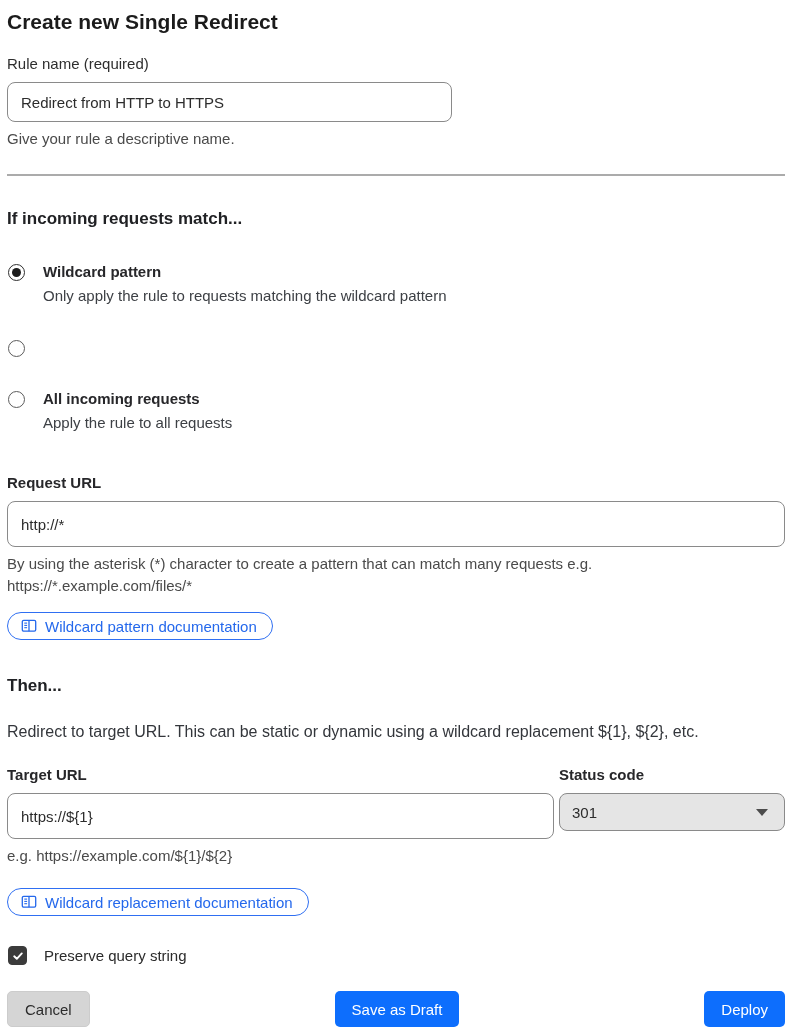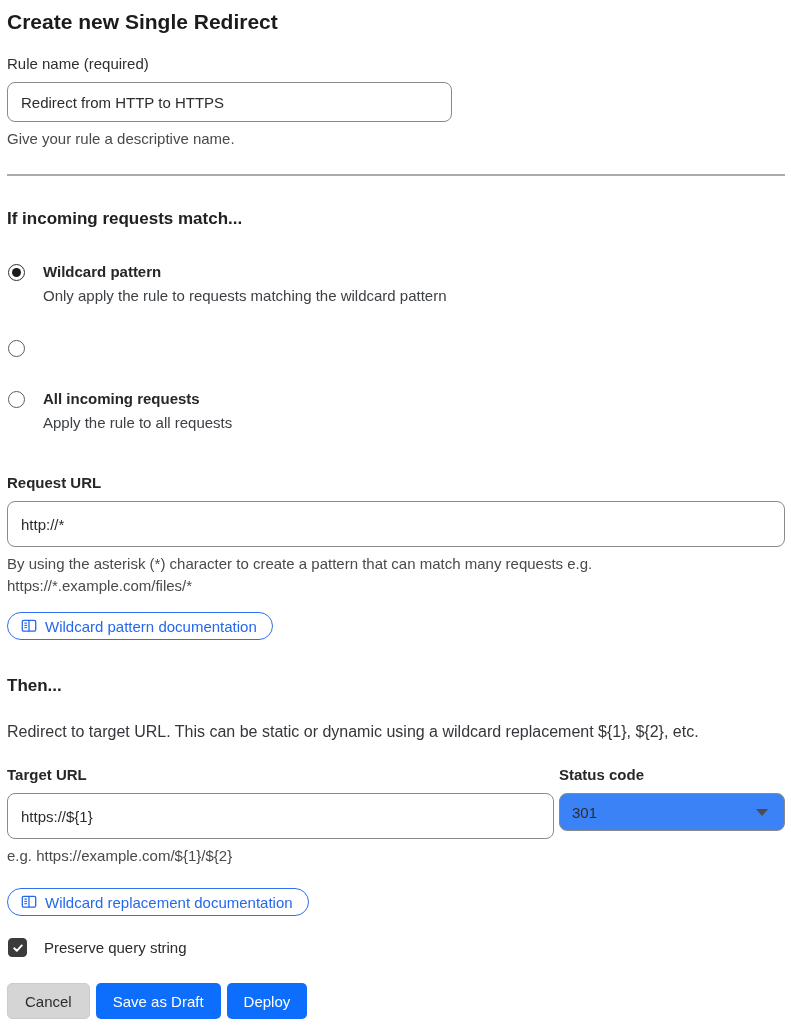--- a/index.html
+++ b/index.html
@@ -71,40 +71,40 @@
   .then-desc { margin-top: 23px; font-size: 16px; color: #33363b; line-height: 24px; }
 
   .fields-row { margin-top: 21px; display: flex; gap: 5px; }
   .field-col-target { flex: 1 1 auto; }
   .field-col-status { flex: 0 0 226px; }
   .field-col-target .form-label, .field-col-status .form-label { margin-top: 0; }
 
   .select-box {
     margin-top: 8px; height: 38px;
     border: 1px solid #8a8a8a; border-radius: 8px;
-    background: #3b82f6; padding: 0 12px;
+    background: #e5e5e5; padding: 0 12px;
     display: flex; align-items: center; justify-content: space-between;
     font-size: 15px; color: #2c2c2c; cursor: pointer;
   }
   .caret-down {
     width: 0; height: 0; margin-right: 4px;
     border-left: 6px solid transparent; border-right: 6px solid transparent;
     border-top: 7px solid #4c4c4c;
   }
 
-  .checkbox-row { margin-top: 22px; display: flex; align-items: center; cursor: pointer; }
+  .checkbox-row { margin-top: 30px; display: flex; align-items: center; cursor: pointer; }
   .checkbox-box {
     width: 19px; height: 19px; border-radius: 4px;
     background: #3b3b3b; border: 1px solid #3b3b3b;
     display: flex; align-items: center; justify-content: center;
     margin-left: 1px; flex: 0 0 auto;
   }
   .checkbox-label { margin-left: 17px; font-size: 15px; color: #2b2b2b; }
 
-  .footer { margin-top: 26px; display: flex; justify-content: flex-start; gap: 6px; }
+  .footer { margin-top: 26px; display: flex; justify-content: space-between; gap: 6px; }
   .btn {
     height: 36px; border-radius: 5px; padding: 0 17px;
     font-family: "Liberation Sans", sans-serif; font-size: 15px;
     cursor: pointer; border: 1px solid transparent;
   }
   .btn-gray { background: #d5d5d5; border-color: #cccccc; color: #2c2c2c; }
   .btn-blue { background: #0d6efd; color: #ffffff; border: none; }
 </style>
 </head>
 <body>

